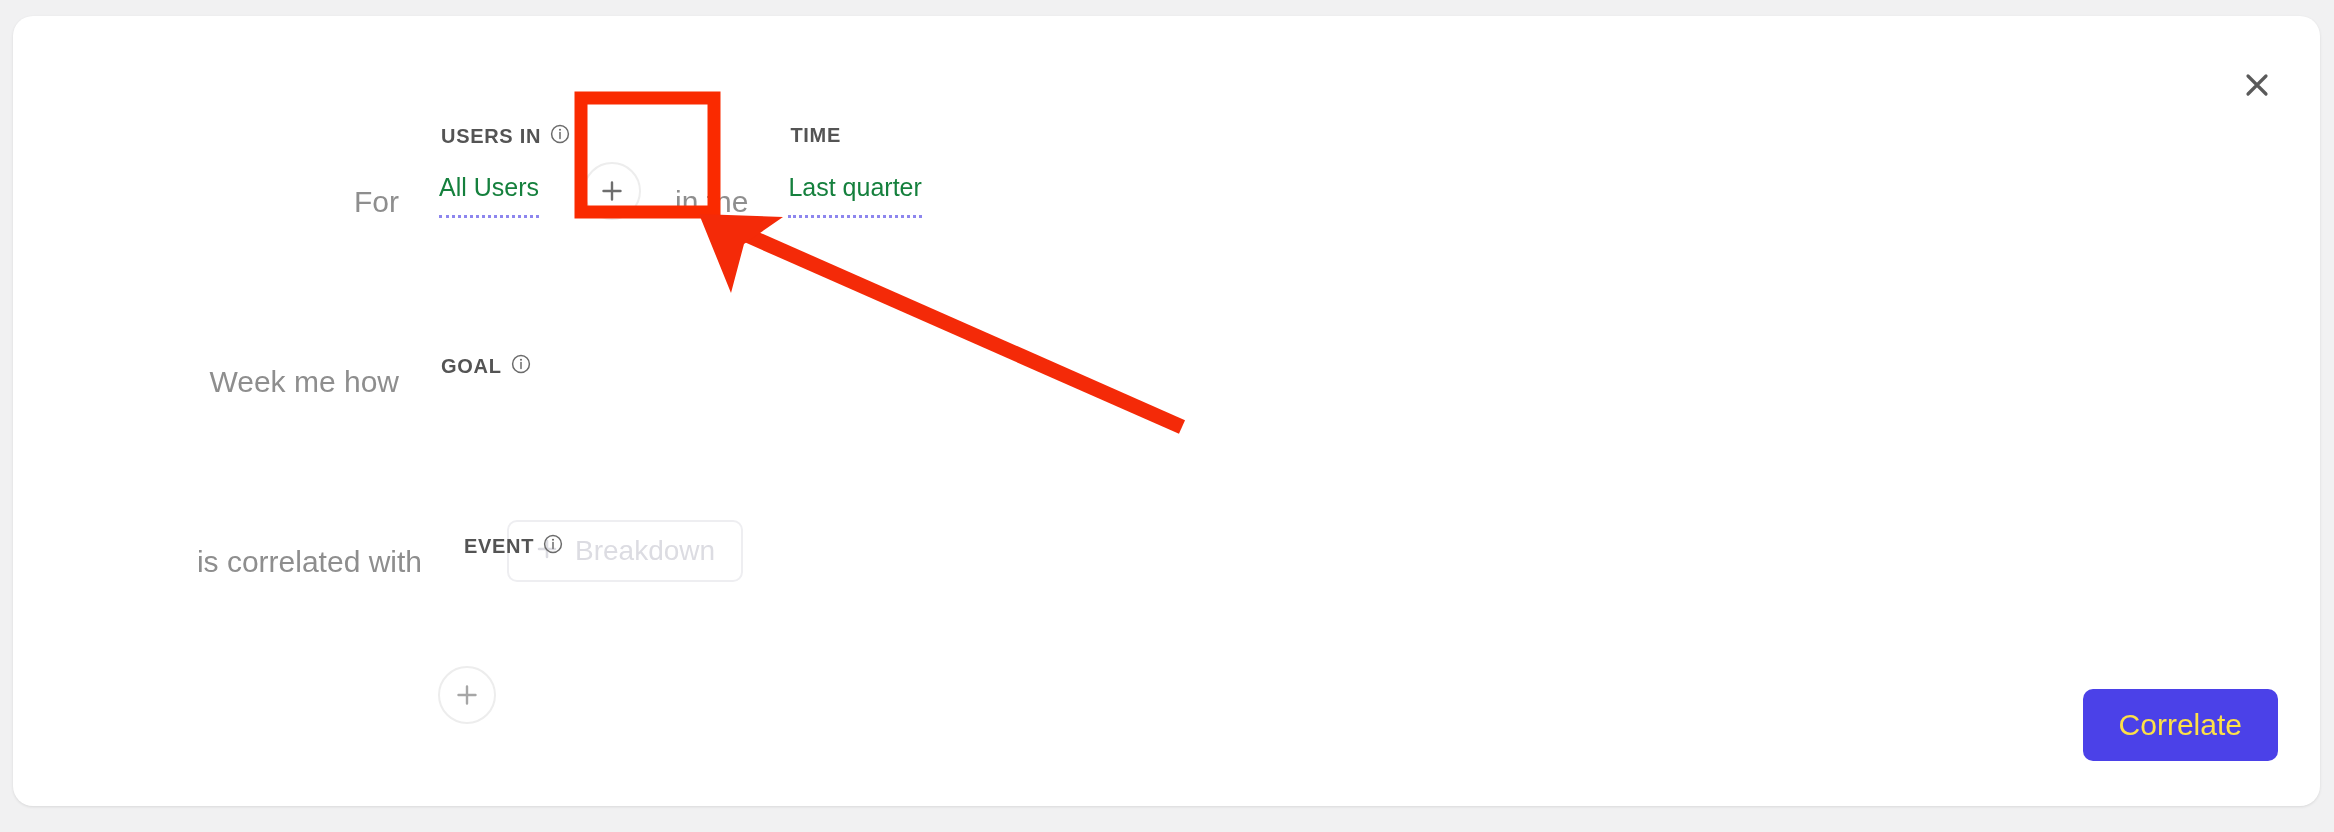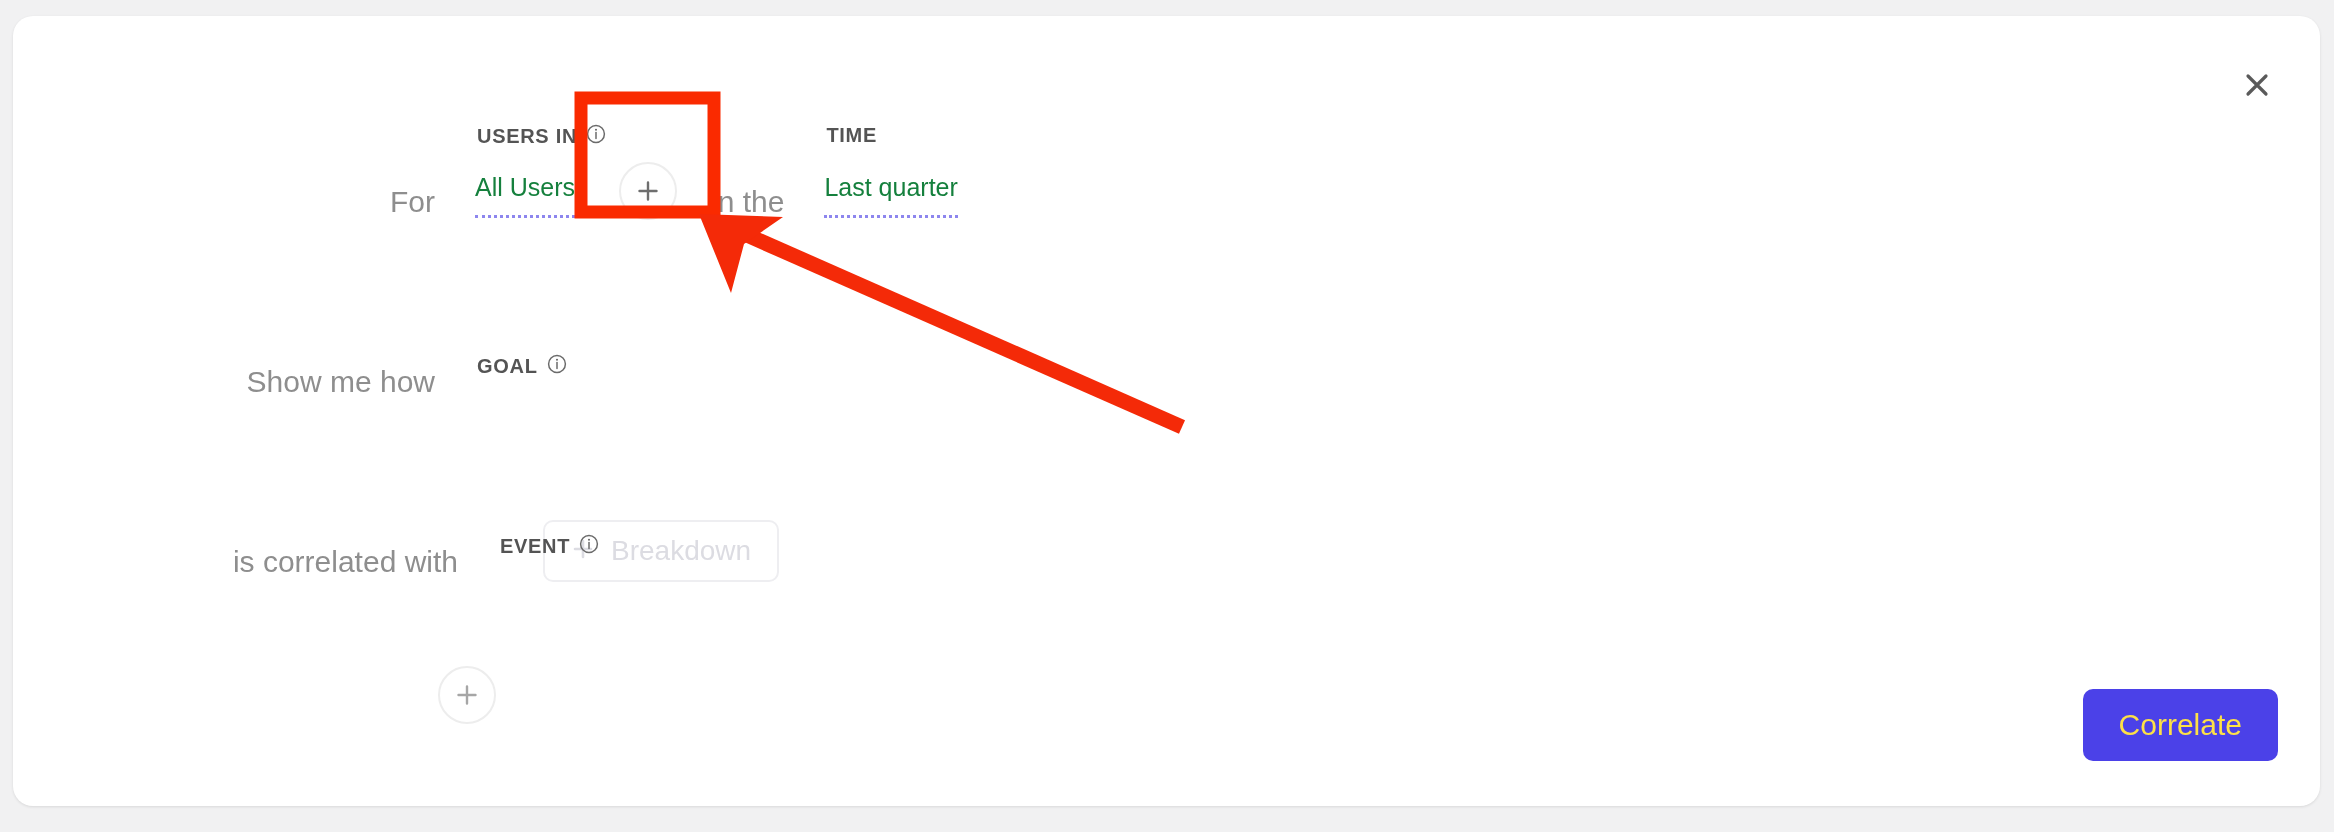--- a/index.html
+++ b/index.html
@@ -64,21 +64,20 @@
   .qrow.row-goal     { left: 0;  top: 298px; }
   .qrow.row-event    { left: 0;  top: 478px; }
 
   .lead {
     color: #8e8e8e;
     font-size: 30px;
     line-height: 34px;
     white-space: nowrap;
     text-align: right;
     padding-bottom: 7px;
-    padding-left: 36px;
   }
   .lead.w-for    { width: 386px; }
   .lead.w-show   { width: 386px; }
   .lead.w-corr   { width: 386px; margin-left: 23px; }
 
   .field {
     position: relative;
     margin-left: 40px;
     padding-bottom: 8px;
   }
@@ -243,21 +242,21 @@
         <div class="field">
           <div class="field-label">
             <span>TIME</span>
           </div>
           <div class="field-value">Last quarter</div>
         </div>
       </div>
 
       <div class="qrow row-goal">
 
-        <div class="lead w-show">Show me how</div>
+        <div class="lead w-show">Week me how</div>
 
         <div class="field">
           <div class="field-label">
             <span>GOAL</span>
             <span class="info-icon">
               <svg width="20" height="20" viewBox="0 0 20 20">
                 <circle cx="10" cy="10" r="8.4" stroke="#6b6b6b" stroke-width="1.5" fill="none"></circle>
                 <circle cx="10" cy="5.7" r="1.05" fill="#6b6b6b"></circle>
                 <path d="M10 8.4 L10 14.6" stroke="#6b6b6b" stroke-width="1.5" stroke-linecap="round"></path>
               </svg>

